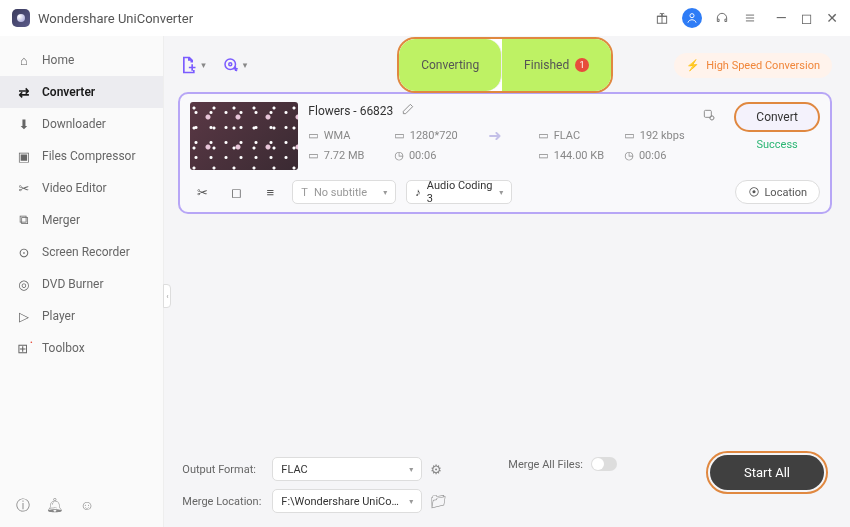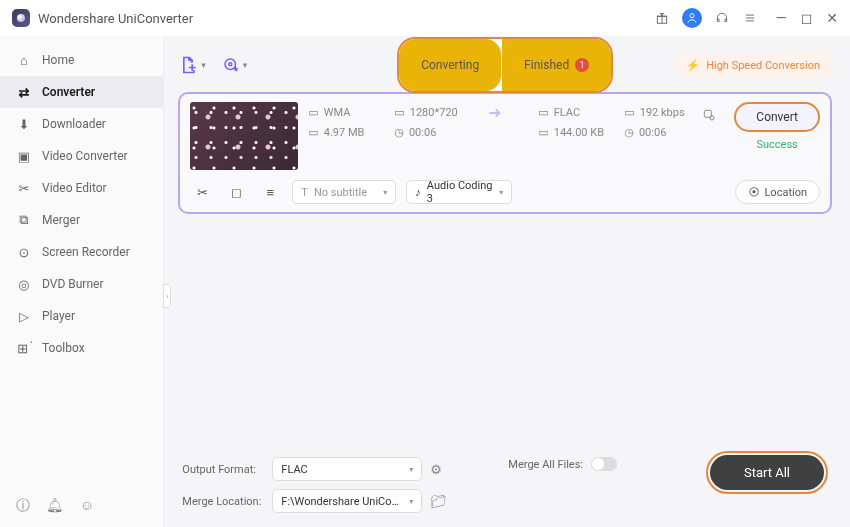--- a/index.html
+++ b/index.html
@@ -21,21 +21,21 @@
 .nav-item .mi{width:16px;height:16px;display:flex;align-items:center;justify-content:center;font-size:13px}
 .nav-item.toolbox .mi::after{content:"•";color:#e74c3c;font-size:8px;position:relative;top:-6px;left:2px}
 .sidebar-footer{margin-top:auto;display:flex;gap:16px;padding:12px 16px}
 .sidebar-footer span{color:#888;cursor:pointer;font-size:14px}
 .collapse-handle{position:absolute;right:-8px;top:248px;width:8px;height:24px;background:#fff;border:1px solid #ddd;border-radius:0 4px 4px 0;display:flex;align-items:center;justify-content:center;font-size:8px;color:#999;cursor:pointer}
 .content{flex:1;display:flex;flex-direction:column;padding:8px 18px 8px 14px}
 .toolbar{display:flex;align-items:center;height:42px;position:relative}
 .add-btn{display:flex;align-items:center;color:#7b5cff;font-size:18px;margin-right:16px;cursor:pointer}
 .add-btn .caret{font-size:9px;color:#888;margin-left:3px}
 .tabs{position:absolute;left:50%;transform:translateX(-50%);display:flex;border:2px solid #e08840;border-radius:18px;overflow:hidden;background:#fff}
-.tab{padding:19px 22px;font-size:12px;color:#555;cursor:pointer;display:flex;align-items:flex-start;gap:6px;background:#eab308}
+.tab{padding:19px 22px;font-size:12px;color:#555;cursor:pointer;display:flex;align-items:flex-start;gap:6px;background:#bef264}
 .tab.converting{border-right:1px solid #eee;border-radius:16px}
 .tab .badge{width:14px;height:14px;border-radius:50%;background:#e74c3c;color:#fff;font-size:9px;display:flex;align-items:center;justify-content:center}
 .hsc{margin-left:auto;background:#fff3ec;border-radius:14px;padding:6px 12px;display:flex;align-items:center;gap:6px;color:#f0863a;cursor:pointer;font-size:11px}
 .card{border:2px solid #b7a6f6;border-radius:10px;background:#f9f9fb;padding:8px 10px 8px 10px;margin-top:6px}
 .card-body{display:flex;gap:10px}
 .thumb{width:108px;height:68px;background:#4a3a42;border-radius:3px;position:relative;background-image:radial-gradient(circle at 20% 30%,#fff 1px,transparent 2px),radial-gradient(circle at 60% 50%,#e8c4d8 2px,transparent 3px),radial-gradient(circle at 40% 70%,#fff 1px,transparent 2px),linear-gradient(135deg,#5a3845,#3a2a32);background-size:20px 20px,30px 30px,15px 15px,100% 100%}
 .file-details{flex:1;display:flex;flex-direction:column}
 .file-title{display:flex;align-items:center;gap:8px;color:#333;font-size:12px;margin-bottom:6px}
 .edit-ico{color:#888;cursor:pointer}
 .meta-row{display:flex;align-items:center;gap:18px;height:20px}
@@ -112,21 +112,21 @@
     <div class="nav-item active">
         <span class="mi">⇄</span>
         <span>Converter</span>
       </div>
     <div class="nav-item">
         <span class="mi">⬇</span>
         <span>Downloader</span>
       </div>
     <div class="nav-item">
         <span class="mi">▣</span>
-        <span>Video Converter</span>
+        <span>Files Compressor</span>
       </div>
     <div class="nav-item">
         <span class="mi">✂</span>
         <span>Video Editor</span>
       </div>
     <div class="nav-item">
         <span class="mi">⧉</span>
         <span>Merger</span>
       </div>
     <div class="nav-item">
@@ -182,20 +182,28 @@
       <div class="hsc">
         <span style="color:#f0863a">⚡</span>
         <span>High Speed Conversion</span>
       </div>
     </div>
 
     <div class="card">
       <div class="card-body">
         <div class="thumb"></div>
         <div class="file-details">
+          <div class="file-title">
+            <span>Flowers - 66823</span>
+            <span class="edit-ico">
+              <svg viewBox="0 0 24 24">
+                  <path d="M4 20h4L20 8l-4-4L4 16v4z"></path>
+                </svg>
+            </span>
+          </div>
           <div class="meta-row">
             <span class="meta">
                 <span class="mi">▭</span>
                 <span>WMA</span>
               </span>
             <span class="meta">
                 <span class="mi">▭</span>
                 <span>1280*720</span>
               </span>
             <span class="arrow">➜</span>
@@ -204,21 +212,21 @@
                 <span>FLAC</span>
               </span>
             <span class="meta">
                 <span class="mi">▭</span>
                 <span>192 kbps</span>
               </span>
           </div>
           <div class="meta-row">
             <span class="meta">
                 <span class="mi">▭</span>
-                <span>4.97 MB</span>
+                <span>7.72 MB</span>
               </span>
             <span class="meta">
                 <span class="mi">◷</span>
                 <span>00:06</span>
               </span>
             <span class="arrow" style="visibility:hidden">➜</span>
             <span class="meta">
                 <span class="mi">▭</span>
                 <span>144.00 KB</span>
               </span>

